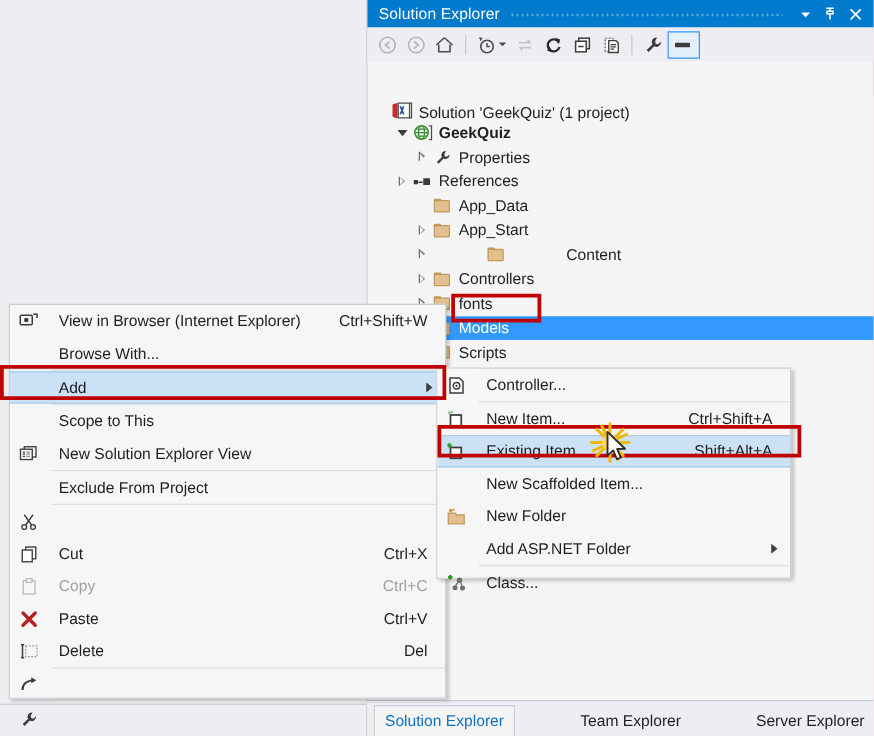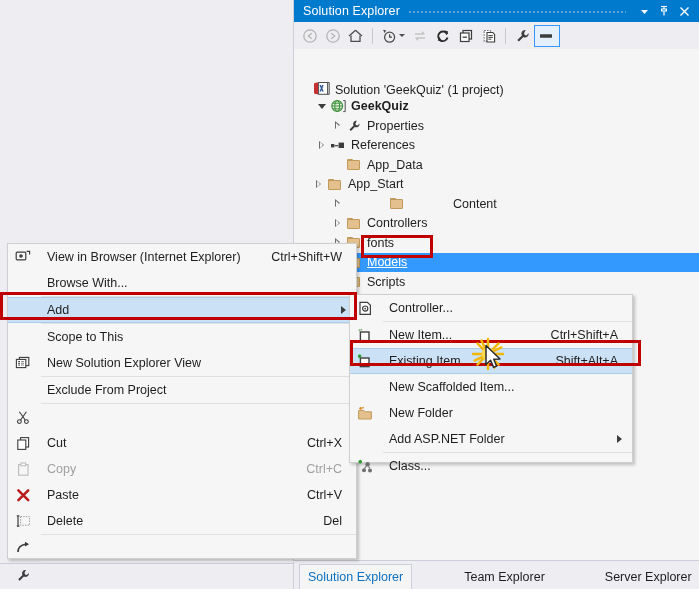--- a/index.html
+++ b/index.html
@@ -155,21 +155,20 @@
     height: 19.5px;
     display: flex;
     align-items: center;
     white-space: nowrap;
     font-size: 12.5px;
     color: #1e1e1e;
   }
   .trow.sel {
     background: #3399ff;
     color: #ffffff;
-    text-decoration: underline;
   }
   .texp {
     width: 14px; height: 19px;
     display: flex; align-items: center; justify-content: center;
     flex: 0 0 14px;
   }
   .tri-o {
     width: 8px; height: 9px;
     position: relative;
   }
@@ -510,21 +509,21 @@
       </div>
 
       <div class="trow" style="padding-left:36px;">
         <div class="texp"></div>
         <div class="ticon">
             <span class="folder"></span>
           </div>
         <div class="tlabel">App_Data</div>
       </div>
 
-      <div class="trow" style="padding-left:17px;">
+      <div class="trow" style="padding-left:36px;">
         <div class="texp">
             <span class="tri-o"></span>
           </div>
         <div class="ticon">
             <span class="folder"></span>
           </div>
         <div class="tlabel">App_Start</div>
       </div>
 
       <div class="trow" style="padding-left:36px;gap:43px;">

